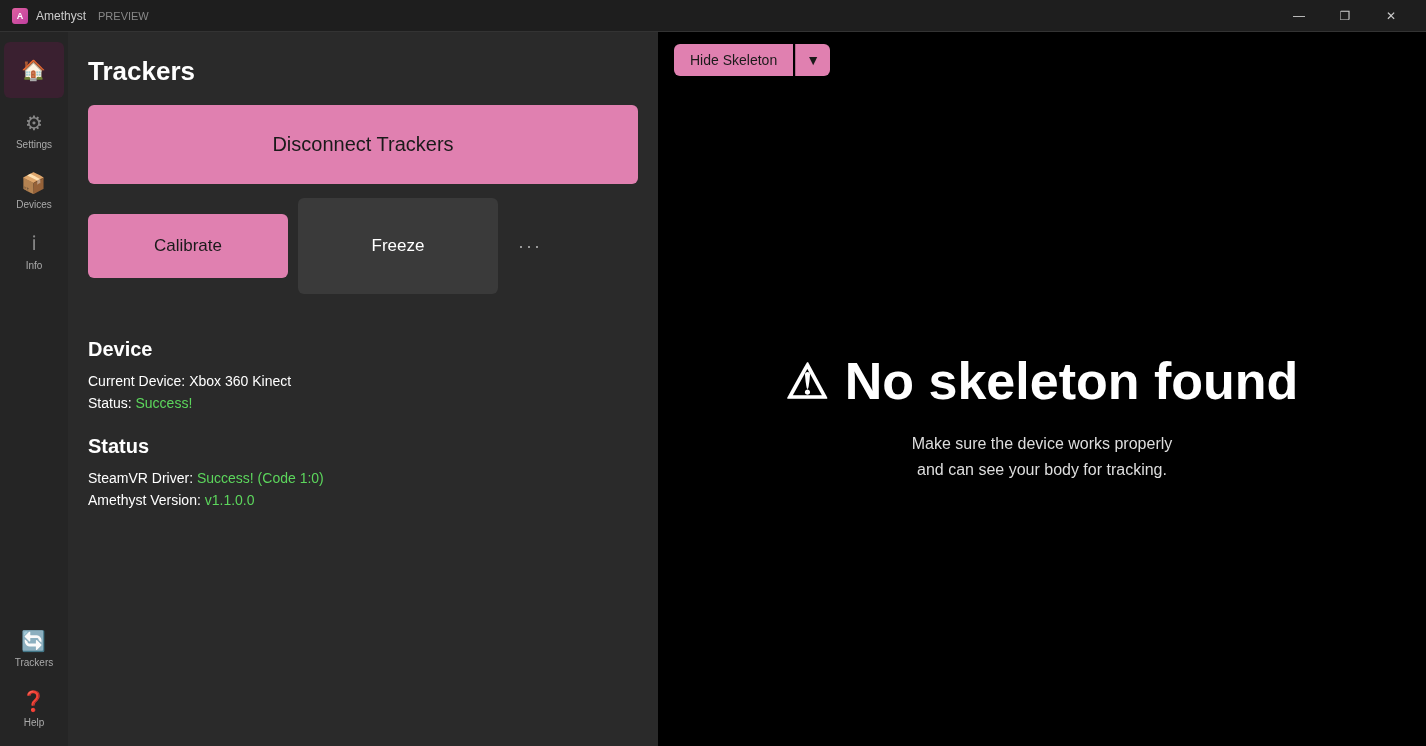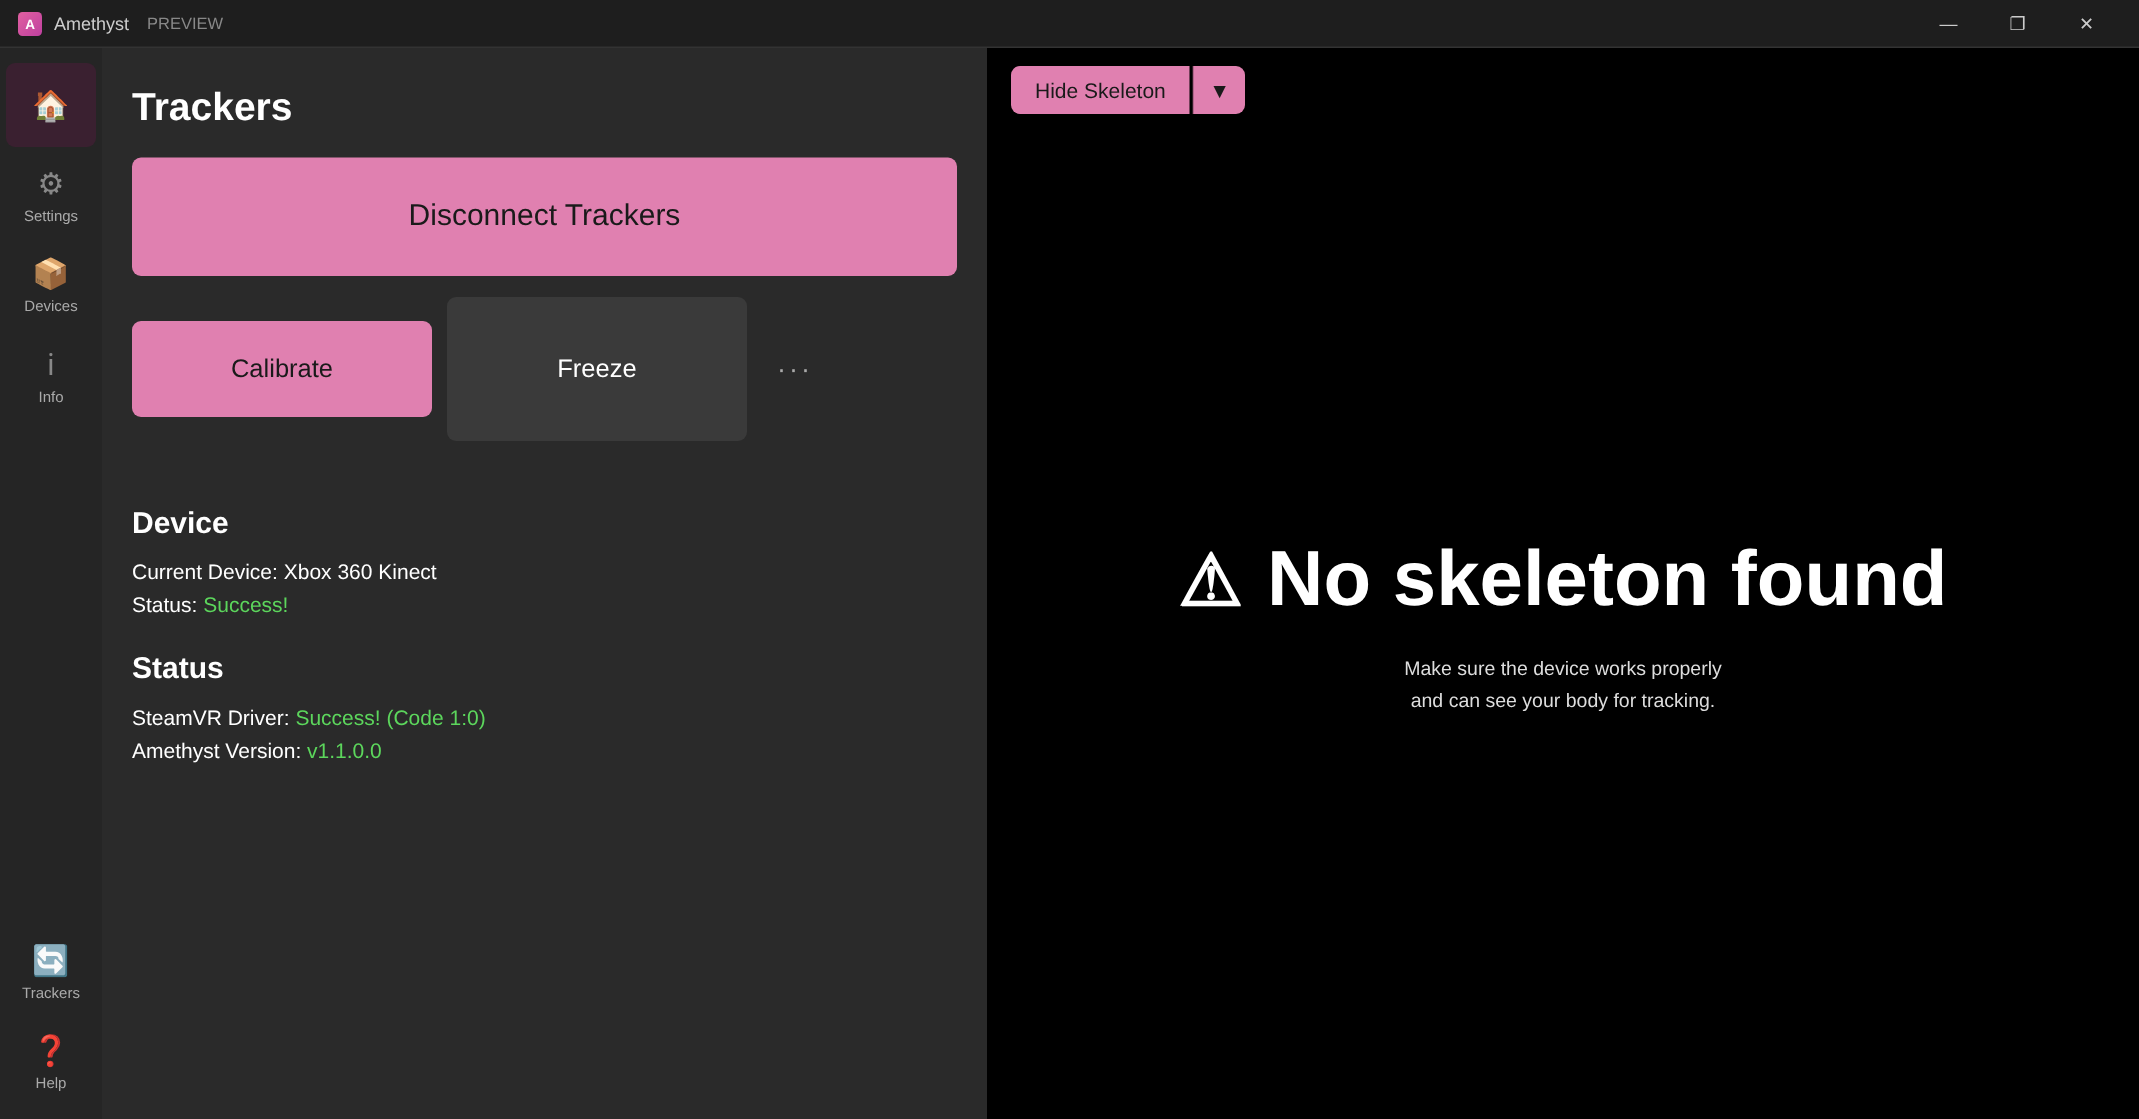--- a/index.html
+++ b/index.html
@@ -300,21 +300,21 @@
       display: flex;
       align-items: center;
       gap: 16px;
       margin-bottom: 20px;
     }
     .warning-triangle {
       font-size: 48px;
       color: white;
     }
     .no-skeleton-sub {
-      font-size: 13px;
+      font-size: 16px;
       color: #ddd;
       text-align: center;
       line-height: 1.6;
     }
   </style>
 </head>
 <body>
 
 <div class="titlebar">
   <div class="titlebar-left">

